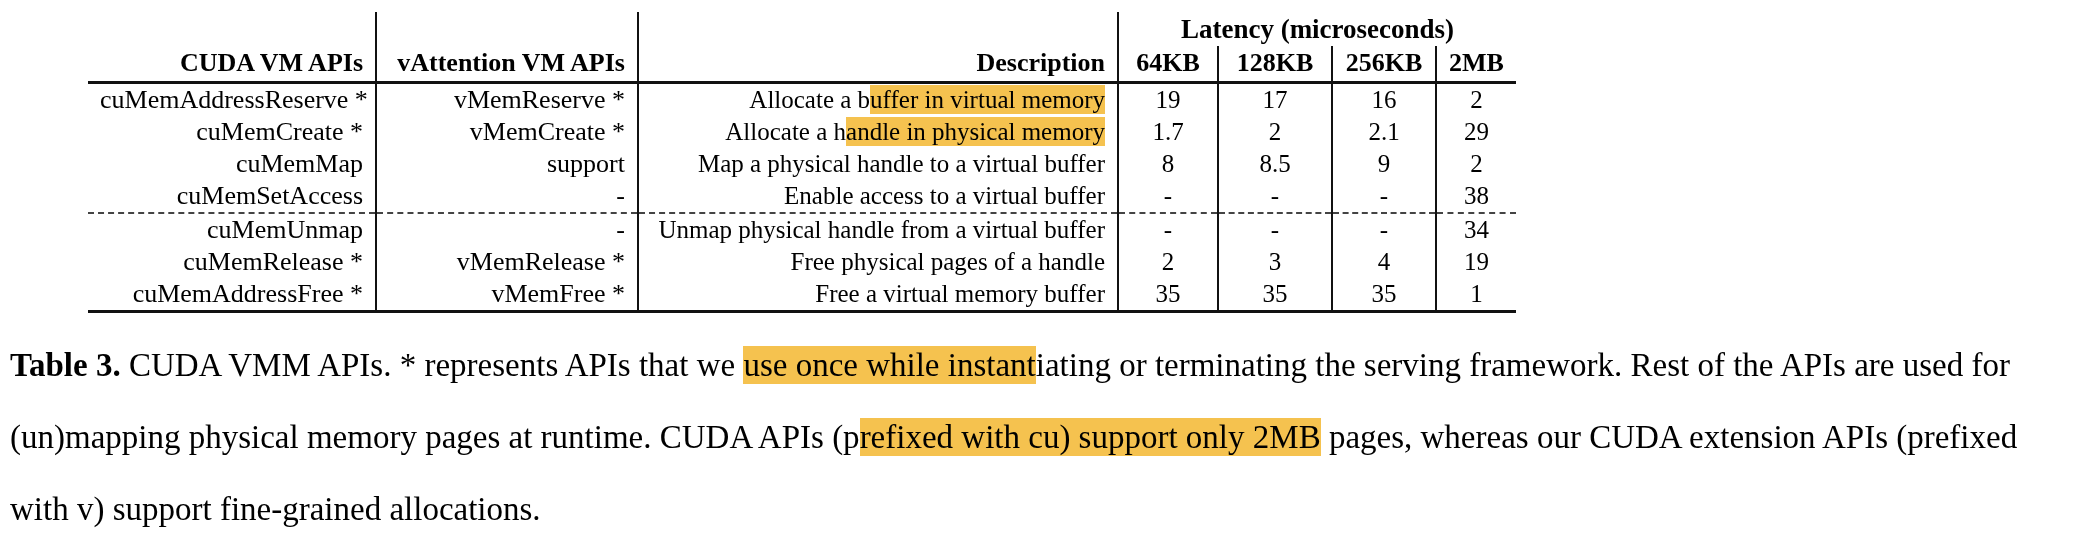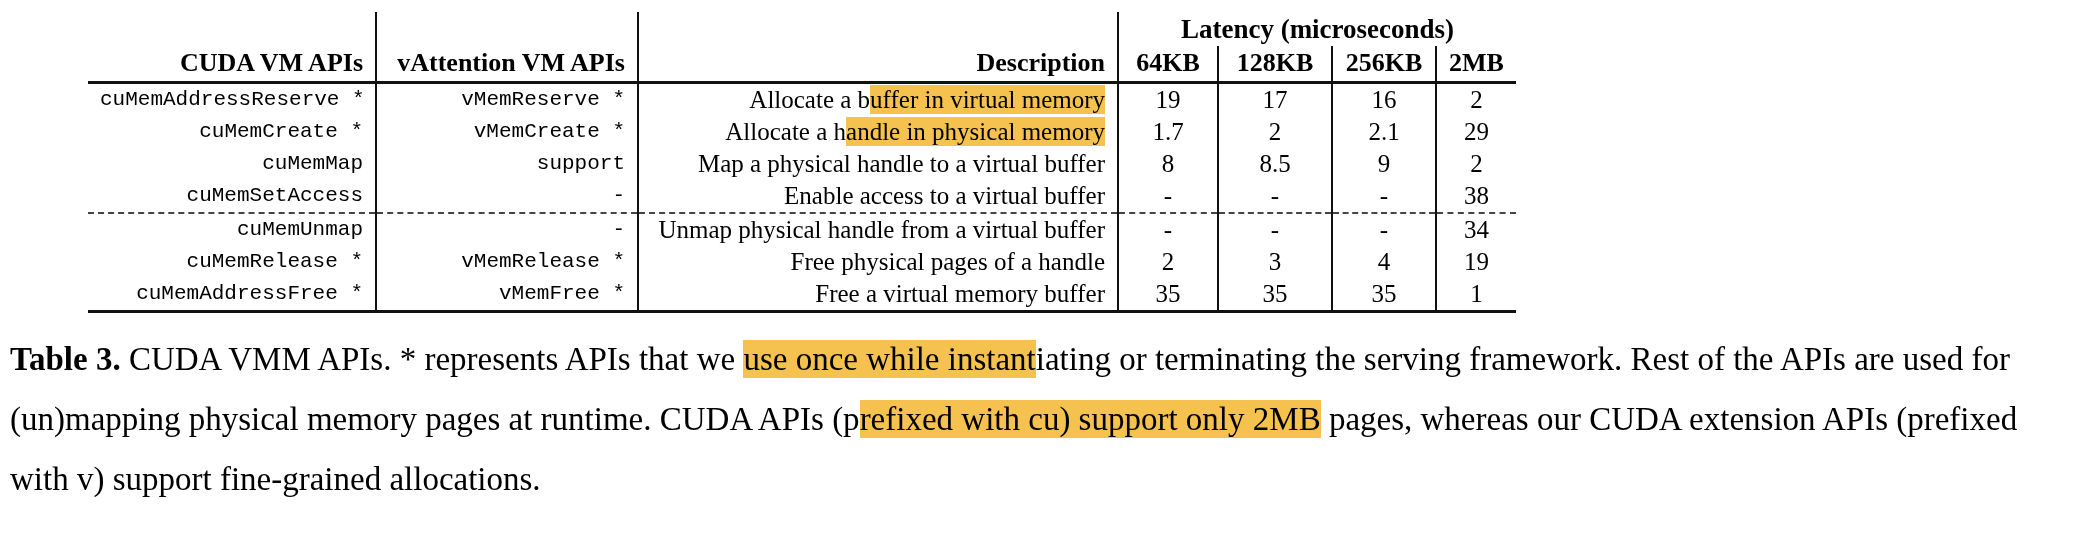--- a/index.html
+++ b/index.html
@@ -36,30 +36,30 @@
   tr > td:not(:last-child) { border-right: 2px solid #111; }
 
   thead tr.cols th { border-bottom: 3px solid #111; font-weight: bold; font-size: 26px; height: 36px; }
   thead tr.group-row th { height: 34px; }
   th.group { text-align: center; font-weight: bold; font-size: 27px; }
   thead th.lat-h { text-align: center; margin-left: 40px; }
 
   tbody tr:last-child td { border-bottom: 3px solid #111; margin-top: 40px; }
   tr.dashed > td { border-top: 2px dashed #444; }
 
-  td.mono { font-family: Liberation Mono, monospace; font-size: 21px; }
+  td.mono { font-family: Liberation Serif, serif; font-size: 26px; }
   td.num { text-align: center; }
 
   .hl { background: var(--highlight, #F5C24F); padding: 1px 0; }
 
   .caption {
     margin: 16px 6px 0 4px;
     width: 2060px;
     font-size: 33px;
-    line-height: 60px;
+    line-height: 72px;
     white-space: normal;
   }
   .caption .cap-label { font-weight: bold; }
 </style>
 </head>
 <body>
 
 <div class="figure">
 
   <table class="api-table">

